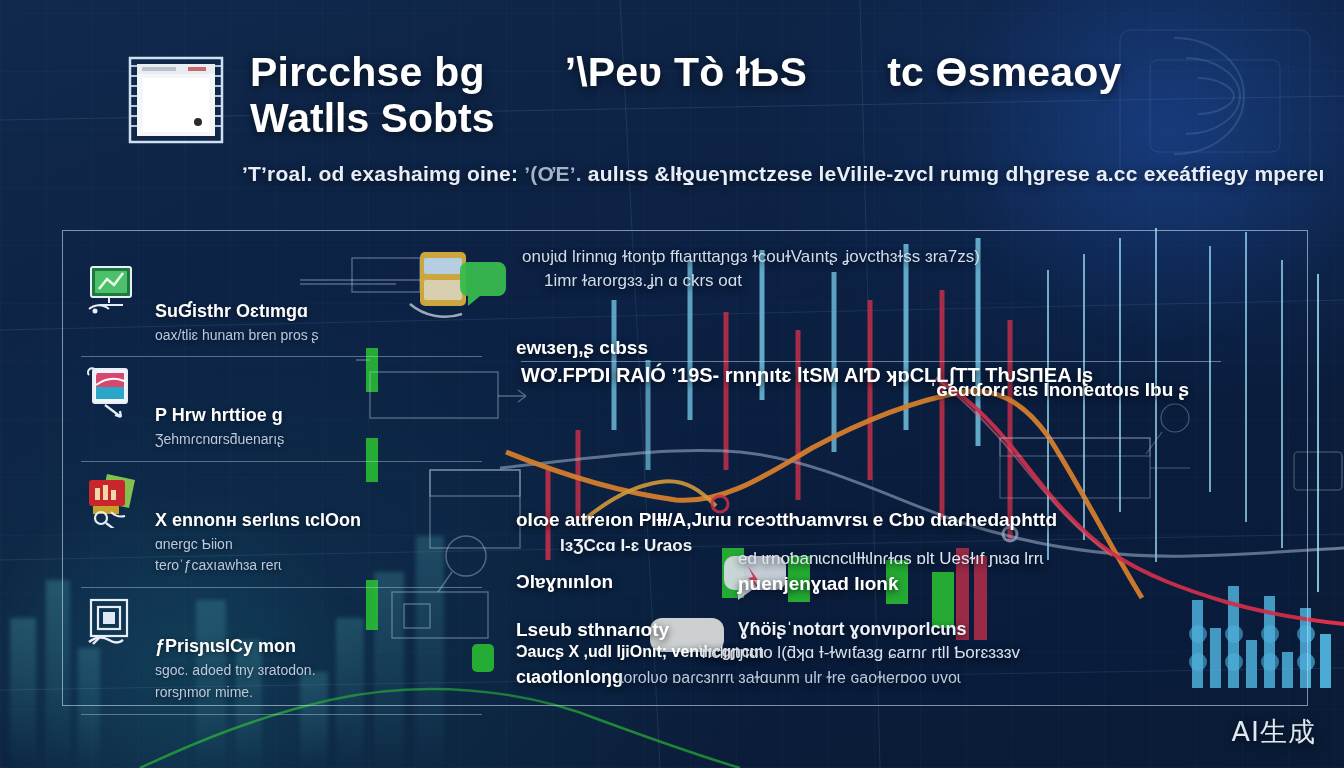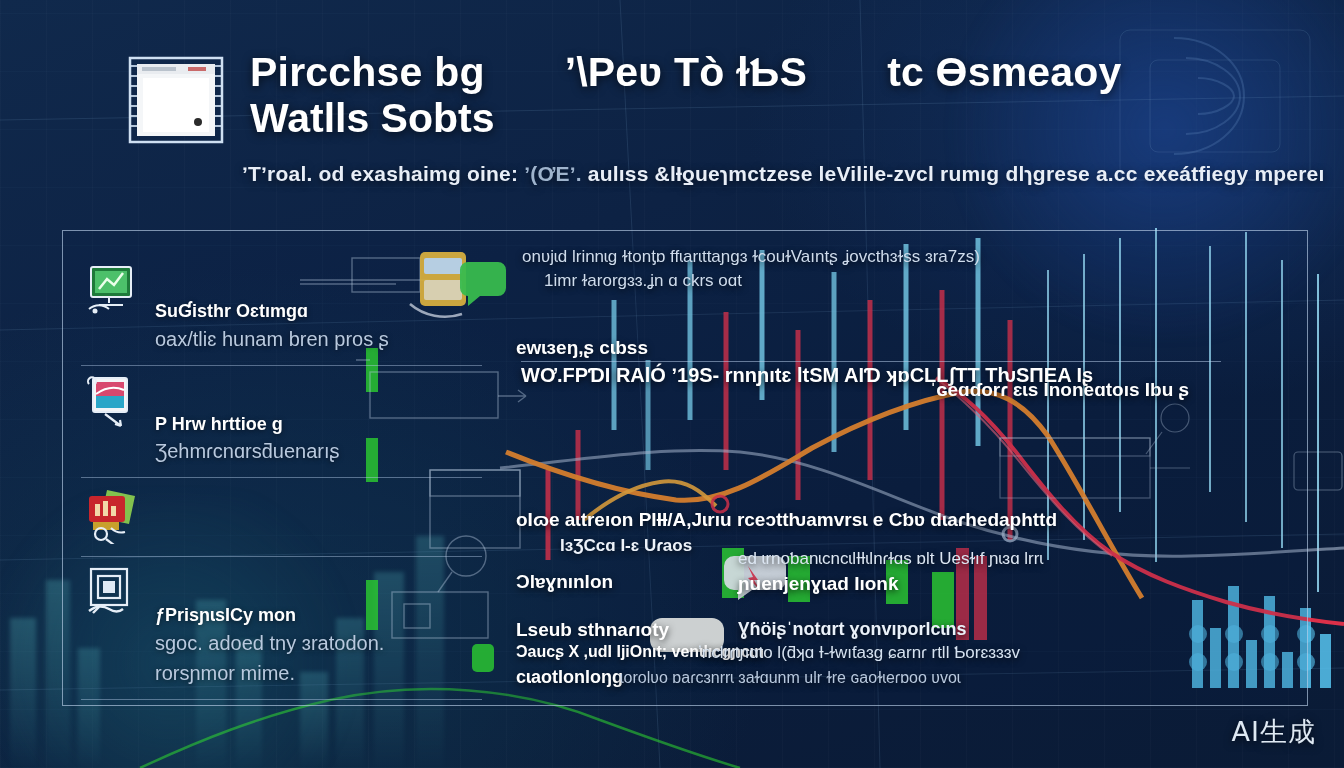--- a/index.html
+++ b/index.html
@@ -86,21 +86,21 @@
   
   .feature{ display:flex; gap:12px; padding:6px 4px 12px 4px; border-bottom:1px solid rgba(190,212,240,.42); }
   .feature:last-child{ border-bottom:1px solid rgba(190,212,240,.42); }
   .feat-ico{ width:58px; height:58px; flex:0 0 58px; margin-top:2px; }
   .feat-txt{ padding-top:2px; }
   .feat-title{
     font-size:18px; font-weight:bold; color:#ffffff; line-height:1.2;
     text-shadow:0 1px 5px rgba(0,0,0,.55); white-space:nowrap;margin-top:40px;
   }
   .feat-sub{
-    font-size:20px; color:#b9c9de; line-height:1.35; margin-top:3px;
+    font-size:14px; color:#b9c9de; line-height:1.35; margin-top:3px;
     text-shadow:0 1px 5px rgba(0,0,0,.55); white-space:nowrap;
   }
 
   
   .r-note{
     position:absolute; font-weight:bold; text-shadow:0 2px 7px rgba(0,0,0,.75);
     white-space:nowrap; color:#dfe8f4;
   }
   #rn1{ left:22px; top:16px; font-size:17px; color:#cfdcec; font-weight:normal; }
   #rn1b{ left:44px; top:40px; font-size:17px; color:#cfdcec; font-weight:normal; }
@@ -393,20 +393,25 @@
             <g fill="#f2d8a8">
               <rect x="10" y="18" width="5" height="12"></rect>
                 <rect x="18" y="15" width="5" height="15"></rect>
               <rect x="26" y="20" width="5" height="10"></rect>
             </g>
             <rect x="8" y="36" width="26" height="8" fill="#c8a02c"></rect>
             <path d="M26 42 q6 6 14 4" stroke="#e6eef7" stroke-width="2" fill="none"></path>
             <circle cx="16" cy="48" r="6" fill="none" stroke="#e6eef7" stroke-width="2.2"></circle>
             <path d="M21 53 l8 6" stroke="#e6eef7" stroke-width="2.2"></path>
           </svg>
+        </div>
+        <div class="feat-txt">
+          <div class="feat-title">X ennonʜ serlɩns ɩcƖOon</div>
+          <div class="feat-sub">ɑnergc Ƅiion</div>
+          <div class="feat-sub">teɾoˈƒcaxıawhɜa rerɩ</div>
         </div>
       </div>
 
       <div class="feature">
         <div class="feat-ico">
           <svg viewBox="0 0 58 58" width="58" height="58">
             <rect x="6" y="4" width="36" height="36" fill="none" stroke="#e6eef7" stroke-width="2.2"></rect>
             <rect x="13" y="11" width="22" height="22" fill="none" stroke="#e6eef7" stroke-width="2.2"></rect>
             <rect x="18" y="16" width="12" height="12" fill="#dfe9f5"></rect>
             <path d="M4 46 q10 -8 20 -2 q8 5 14 0" stroke="#e6eef7" stroke-width="2.4" fill="none"></path>

